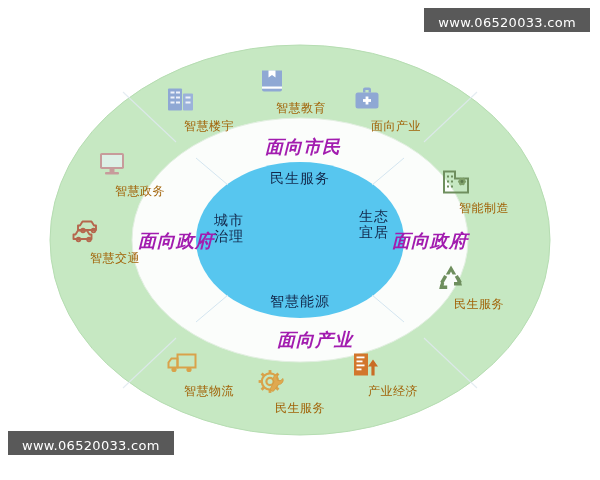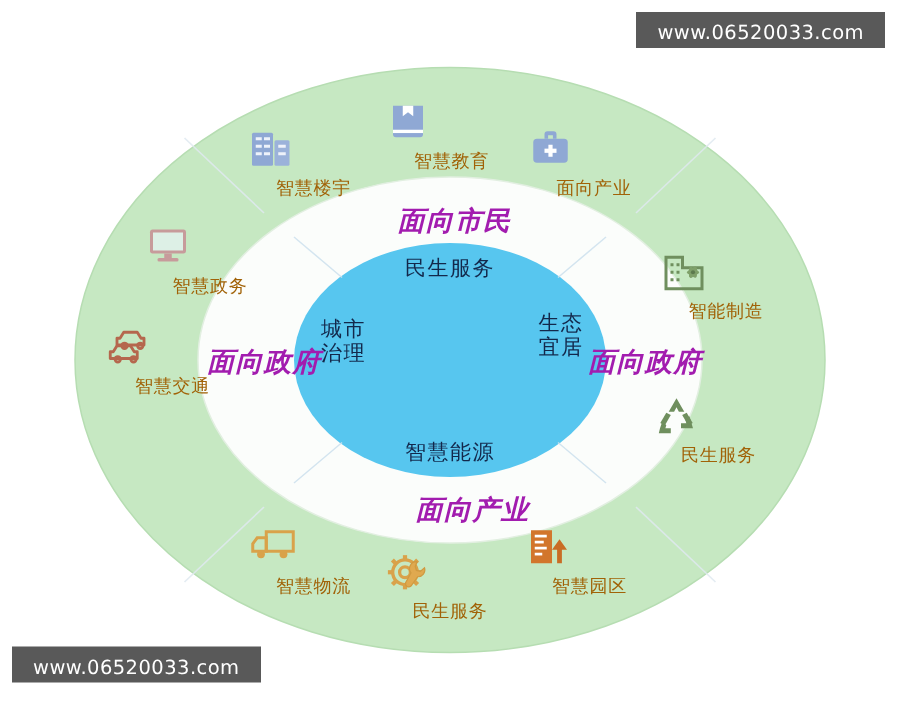--- a/index.html
+++ b/index.html
@@ -219,21 +219,21 @@
           <path d="M4 3 h14 v22 H4 Z" fill="#d2762c"></path>
           <g fill="#ffffff">
             <rect x="6.5" y="6" width="8" height="1.8"></rect>
             <rect x="6.5" y="10" width="6" height="1.8"></rect>
             <rect x="6.5" y="14" width="8" height="1.8"></rect>
             <rect x="6.5" y="18" width="5" height="1.8"></rect>
           </g>
           <path d="M23 9 l5 7 h-3.4 v9 h-3.2 v-9 H18 Z" fill="#c96d25"></path>
         </svg>
       </span>
-      <span class="cap">智慧园区</span>
+      <span class="cap">产业经济</span>
     </div>
 
     <div class="node" style="left:300px;top:392px;">
       <span class="ico">
         <svg width="30" height="28" viewBox="0 0 30 28">
           <g fill="none" stroke="#d9a24a" stroke-width="2.2">
             <circle cx="13" cy="14" r="8.2"></circle>
             <circle cx="13" cy="14" r="3.6"></circle>
           </g>
           <g fill="#d9a24a">

